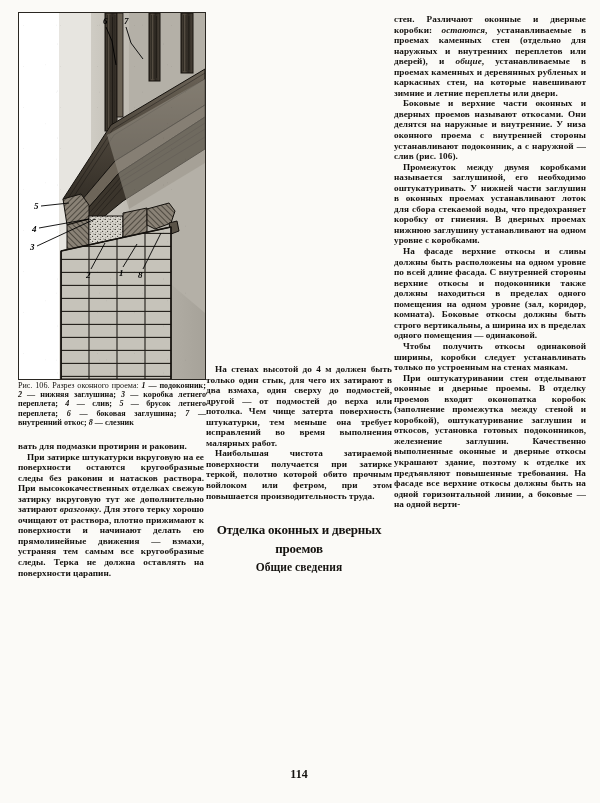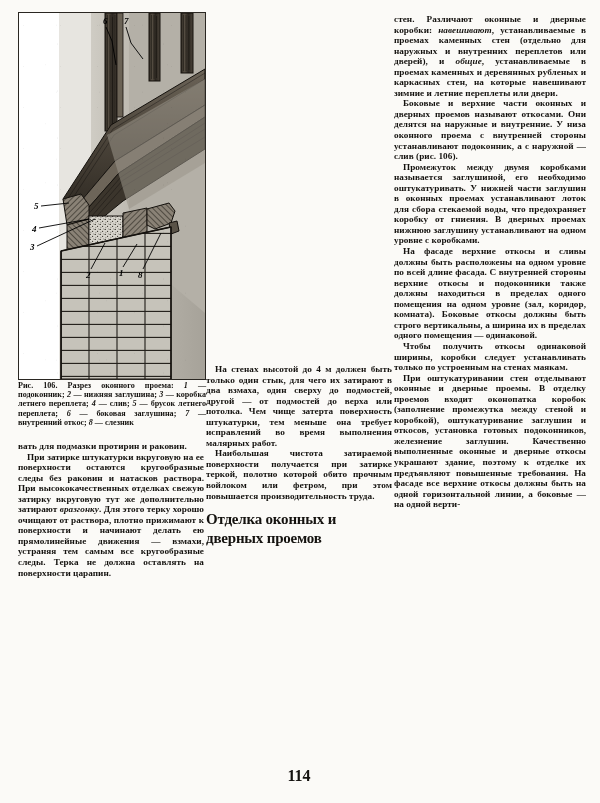--- a/index.html
+++ b/index.html
@@ -42,34 +42,34 @@
     position:absolute;left:18px;top:12px;width:186px;height:366px;
     background:#ffffff;
     border:1px solid #2a2722;
     overflow:hidden;
   }
   #fig-caption{
     position:absolute;left:18px;top:381px;width:188px;
     font-size:8.1px;line-height:9.2px;color:#14120f;
     text-align:justify;font-weight:700;
   }
-  #fig-caption .t{font-weight:700;}
+  #fig-caption .t{font-weight:400;}
   #fig-caption i{font-style:italic;}
 
   
   #pageno{
     position:absolute;left:206px;top:767px;width:186px;
-    text-align:center;font-size:16px;font-weight:700;color:#14120f;
+    text-align:center;font-size:12px;font-weight:700;color:#14120f;
     font-family:"Liberation Serif", serif;
   }
 
   
   .h1{
-    font-size:15px;line-height:19px;font-weight:700;text-align:left;
-    margin:9px 0 3px 0;letter-spacing:-.2px;
+    font-size:13px;line-height:19px;font-weight:700;text-align:center;
+    margin:19px 0 3px 0;letter-spacing:-.2px;
   }
   .h2{
     font-size:11.5px;line-height:13px;font-weight:700;text-align:center;
     margin:3px 0 5px 0;
   }
 
   em.it{font-style:italic;font-weight:700;}
 
   
   .svgwrap{position:absolute;inset:0;}
@@ -236,25 +236,26 @@
     <p>вать для подмазки протирин и раковин.</p>
     <p class="ind">
       <span>При затирке штукатурки вкруговую на ее поверхности остаются кругообразные следы без раковин и натасков раствора. При высококачественных отделках свежую затирку вкруговую тут же дополнительно затирают </span><em class="it">вразгонку</em><span>. Для этого терку хорошо очищают от раствора, плотно прижимают к поверхности и начинают делать ею прямолинейные движения — взмахи, устраняя тем самым все кругообразные следы. Терка не должна оставлять на поверхности царапин.</span>
     </p>
   </div>
 
   <div class="col" id="col2">
     <p class="ind">На стенах высотой до 4 м должен быть только один стык, для чего их затирают в два взмаха, один сверху до подмостей, другой — от подмостей до верха или потолка. Чем чище затерта поверхность штукатурки, тем меньше она требует исправлений во время выполнения малярных работ.</p>
     <p class="ind">Наибольшая чистота затираемой поверхности получается при затирке теркой, полотно которой обито прочным войлоком или фетром, при этом повышается производительность труда.</p>
     <div class="h1">Отделка оконных и дверных проемов</div>
+    <div class="h2">Общие сведения</div>
   </div>
 
   <div class="col" id="col3">
     <p>
-      <span>стен. Различают оконные и дверные коробки: </span><em class="it">навешивают</em><span>, устанавливаемые в проемах каменных стен (отдельно для наружных и внутренних переплетов или дверей), и </span><em class="it">общие</em><span>, устанавливаемые в проемах каменных и деревянных рубленых и каркасных стен, на которые навешивают зимние и летние переплеты или двери.</span>
+      <span>стен. Различают оконные и дверные коробки: </span><em class="it">остаются</em><span>, устанавливаемые в проемах каменных стен (отдельно для наружных и внутренних переплетов или дверей), и </span><em class="it">общие</em><span>, устанавливаемые в проемах каменных и деревянных рубленых и каркасных стен, на которые навешивают зимние и летние переплеты или двери.</span>
     </p>
     <p class="ind">Боковые и верхние части оконных и дверных проемов называют откосами. Они делятся на наружные и внутренние. У низа оконного проема с внутренней стороны устанавливают подоконник, а с наружной — слив (рис. 106).</p>
     <p class="ind">Промежуток между двумя коробками называется заглушиной, его необходимо оштукатуривать. У нижней части заглушин в оконных проемах устанавливают лоток для сбора стекаемой воды, что предохраняет коробку от гниения. В дверных проемах нижнюю заглушину устанавливают на одном уровне с коробками.</p>
     <p class="ind">На фасаде верхние откосы и сливы должны быть расположены на одном уровне по всей длине фасада. С внутренней стороны верхние откосы и подоконники также должны находиться в пределах одного помещения на одном уровне (зал, коридор, комната). Боковые откосы должны быть строго вертикальны, а ширина их в пределах одного помещения — одинаковой.</p>
     <p class="ind">Чтобы получить откосы одинаковой ширины, коробки следует устанавливать только по устроенным на стенах маякам.</p>
     <p class="ind">При оштукатуривании стен отделывают оконные и дверные проемы. В отделку проемов входит оконопатка коробок (заполнение промежутка между стеной и коробкой), оштукатуривание заглушин и откосов, установка готовых подоконников, железнение заглушин. Качественно выполненные оконные и дверные откосы украшают здание, поэтому к отделке их предъявляют повышенные требования. На фасаде все верхние откосы должны быть на одной горизонтальной линии, а боковые — на одной верти-</p>
   </div>
 
   <div id="pageno">114</div>
 </div>

